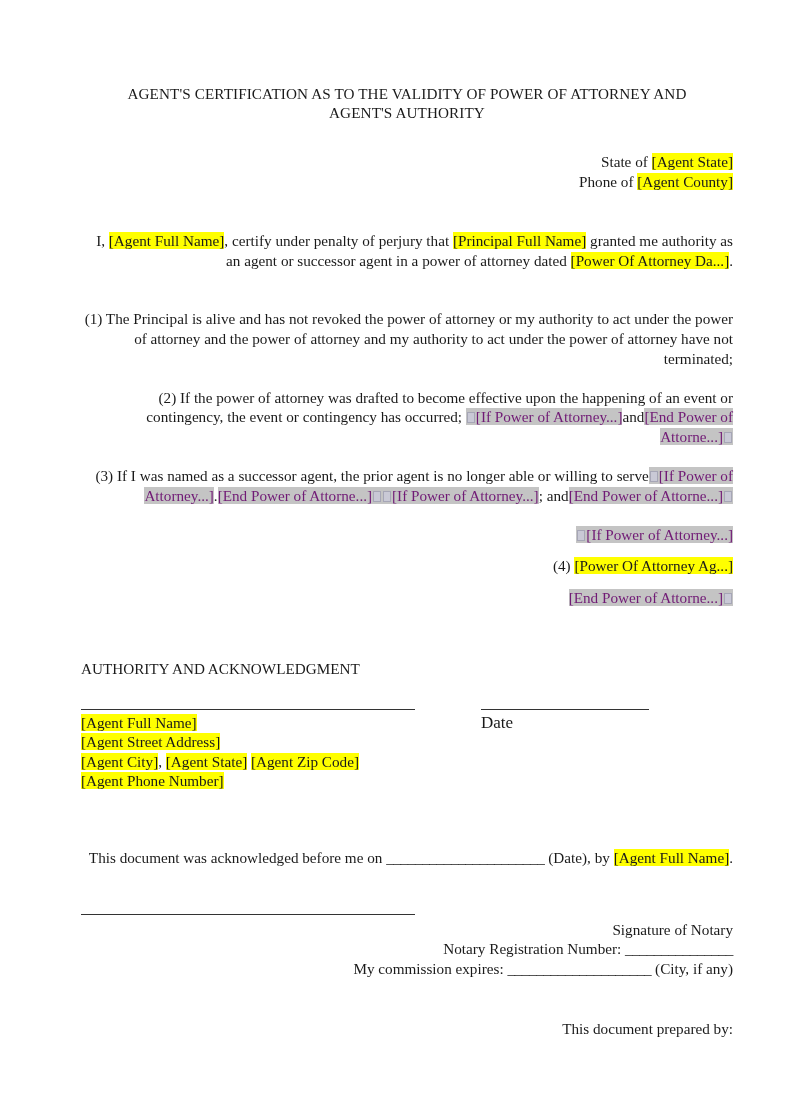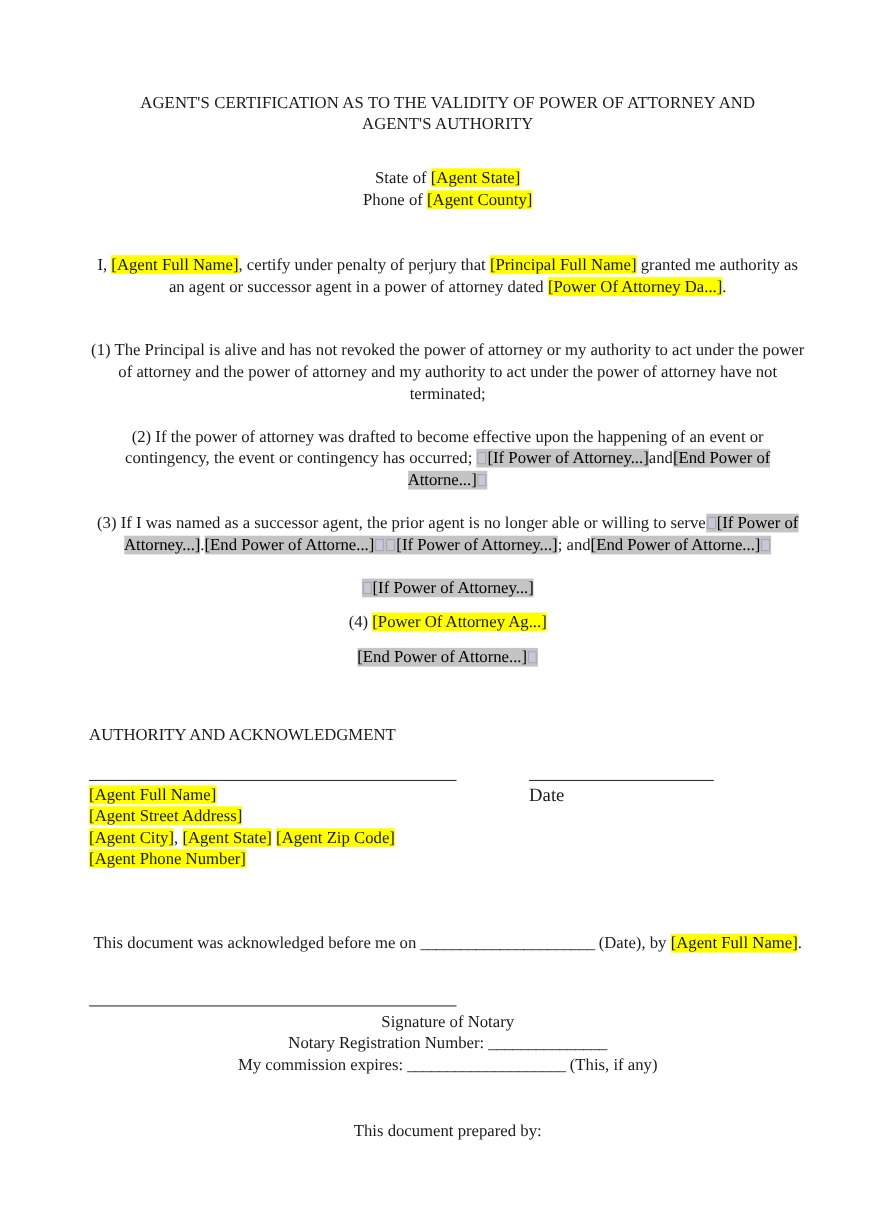--- a/index.html
+++ b/index.html
@@ -34,38 +34,38 @@
     line-height: 19px;
     letter-spacing: 0.1px;
     margin: 0 0 0 0;
     padding: 0 20px;
     font-weight: normal;
   }
   p.para {
     margin: 0;
     font-size: 15.2px;
     line-height: 19.6px;
-    text-align: center;
+    text-align: right;
   }
   .sp-30 { height: 30px; }
   .sp-22 { height: 22px; }
   .sp-19 { height: 19.5px; }
   .sp-12 { height: 12px; }
   .sp-40 { height: 40px; }
   .sp-46 { height: 46px; }
   .sp-52 { height: 52px; }
   .sp-58 { height: 58px; }
 
   .hl-yellow {
     background: #ffff00;
     color: #1a1a1a;
   }
   .hl-gray {
     background: #c4c4c4;
-    color: #000000;
+    color: #701a75;
   }
   .boxglyph {
     display: inline-block;
     width: 8px;
     height: 11px;
     border: 1px solid #a9a9bb;
     background: #cfcfdd;
     vertical-align: -1px;
     margin: 0 1px;
     box-sizing: border-box;
@@ -188,20 +188,20 @@
 
     <div class="sp-58"></div>
 
     <p class="para"><span>This document was acknowledged before me on </span><span class="blankline">______________________</span><span> (Date), by </span><span class="hl-yellow">[Agent Full Name]</span><span>.</span></p>
 
     <div class="sp-46"></div>
 
     <div class="notary-rule"></div>
     <p class="para">Signature of Notary</p>
     <p class="para"><span>Notary Registration Number: </span><span class="blankline">_______________</span></p>
-    <p class="para"><span>My commission expires: </span><span class="blankline">____________________</span><span> (This, if any)</span></p>
+    <p class="para"><span>My commission expires: </span><span class="blankline">____________________</span><span> (City, if any)</span></p>
 
     <div class="sp-40"></div>
 
     <p class="para">This document prepared by:</p>
 
   </div>
 </div>
 
 </body></html>

